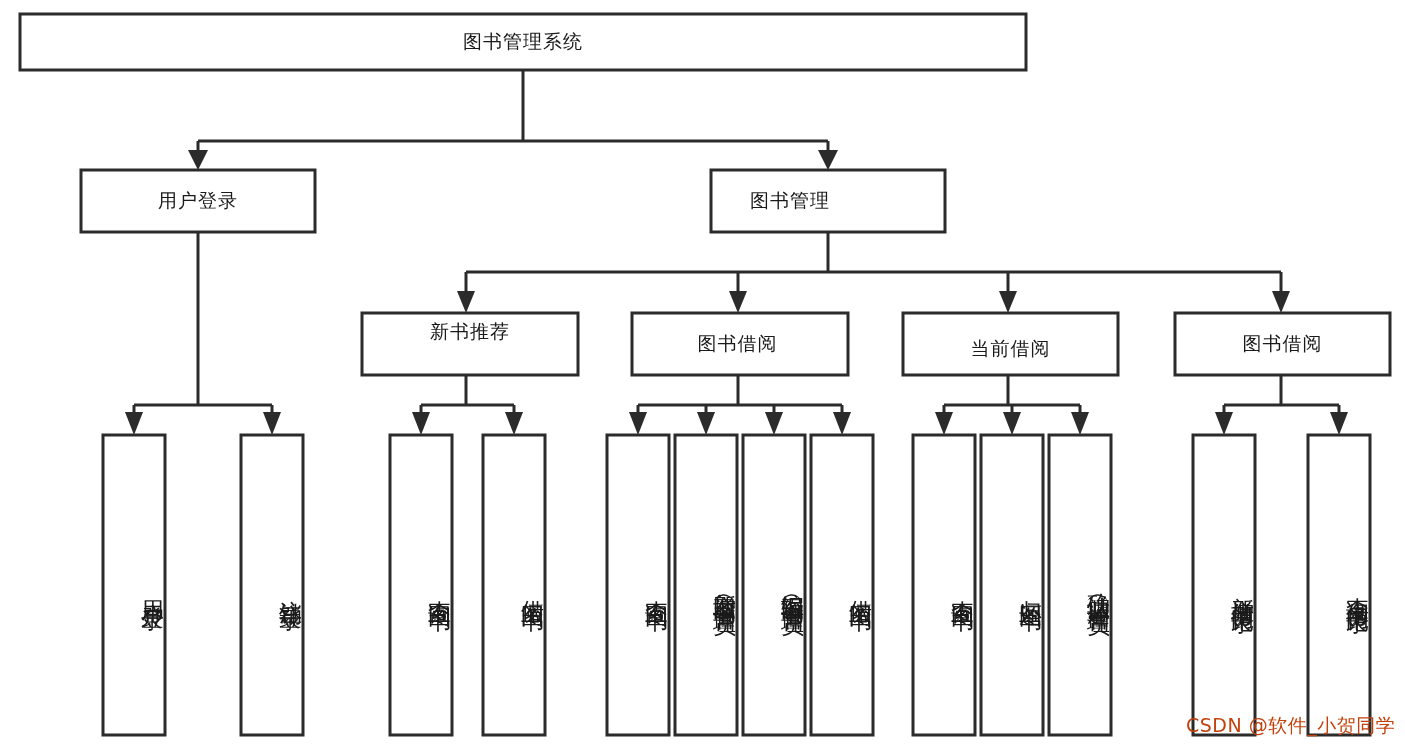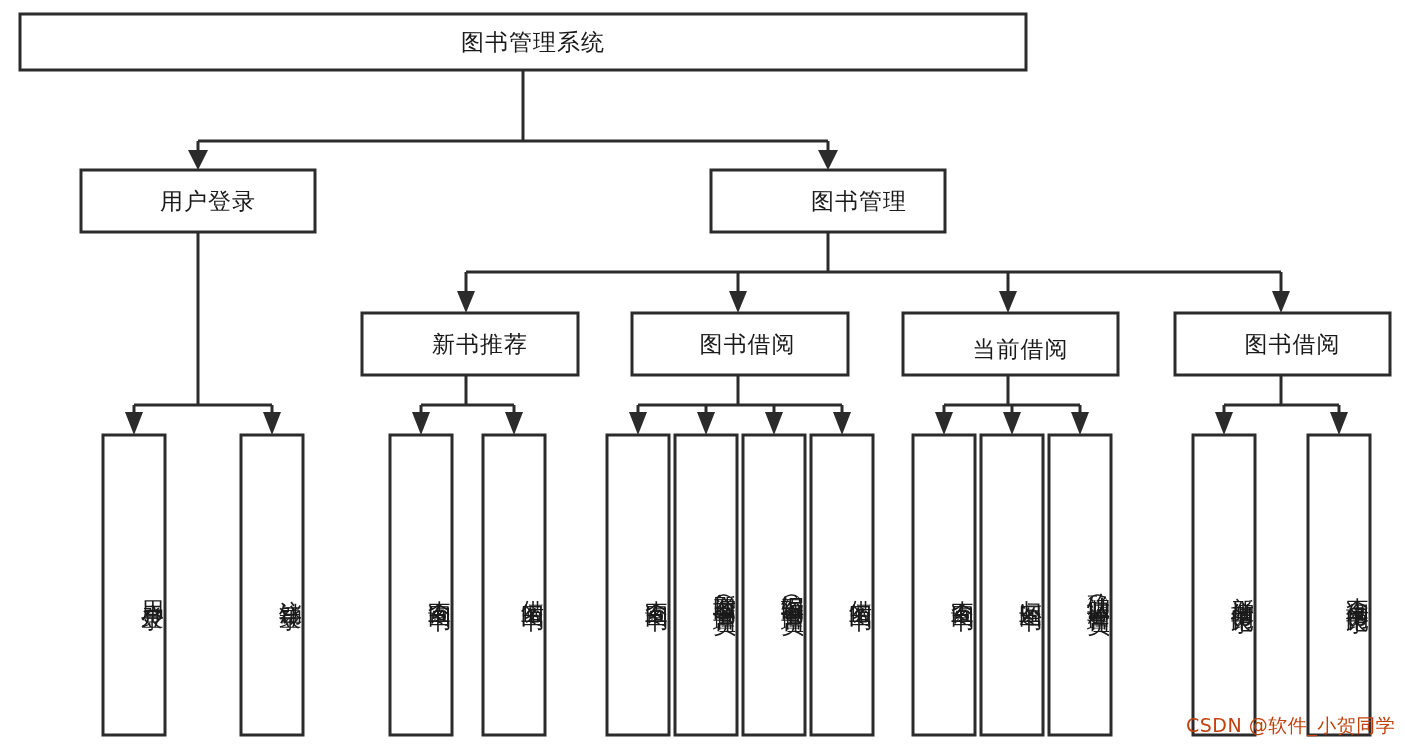--- a/index.html
+++ b/index.html
@@ -44,25 +44,24 @@
     position: absolute;
     display: flex;
     align-items: center;
     justify-content: center;
     color: #1a1a1a;
     font-family: "DejaVu Sans", "Liberation Sans", sans-serif;
     pointer-events: none;
     box-sizing: border-box;
   }
   .h-label {
-    font-size: 23px;
+    font-size: 19px;
     letter-spacing: 1px;
     line-height: 1.15;
     white-space: nowrap;
-    margin-left: 10px;
   }
   .v-label {
     writing-mode: vertical-rl;
     text-orientation: upright;
     font-size: 23px;
     letter-spacing: 3px;
     line-height: 1.1;
     white-space: nowrap;
     padding-top: 6px;
     align-items: flex-start;
@@ -184,23 +183,23 @@
       <path class="connector" d="M1224,405 L1224,414"></path>
       <path class="connector" d="M1339,405 L1339,414"></path>
       <polygon class="arrowhead" points="1215,412 1233,412 1224,435"></polygon>
       <polygon class="arrowhead" points="1330,412 1348,412 1339,435"></polygon>
     </g>
   </svg>
 
   <div class="node-label h-label" style="left:20px;top:14px;width:1006px;height:56px;">图书管理系统</div>
 
   <div class="node-label h-label" style="left:81px;top:170px;width:234px;height:62px;">用户登录</div>
-  <div class="node-label h-label" style="left:732px;top:170px;width:234px;height:62px;">图书管理</div>
-
-  <div class="node-label h-label" style="left:362px;top:313px;width:216px;height:62px;">新书推荐</div>
+  <div class="node-label h-label" style="left:673px;top:170px;width:234px;height:62px;">图书管理</div>
+
+  <div class="node-label h-label" style="left:362px;top:301px;width:216px;height:62px;">新书推荐</div>
   <div class="node-label h-label" style="left:632px;top:313px;width:211px;height:62px;">图书借阅</div>
   <div class="node-label h-label" style="left:903px;top:318px;width:215px;height:62px;">当前借阅</div>
   <div class="node-label h-label" style="left:1175px;top:313px;width:215px;height:62px;">图书借阅</div>
 
   <div class="node-label v-label" style="left:103px;top:435px;width:62px;height:300px;">用户登录</div>
   <div class="node-label v-label" style="left:241px;top:435px;width:62px;height:300px;">注销登录</div>
 
   <div class="node-label v-label" style="left:390px;top:435px;width:62px;height:300px;">查询图书</div>
   <div class="node-label v-label" style="left:483px;top:435px;width:62px;height:300px;">借阅图书</div>
 

